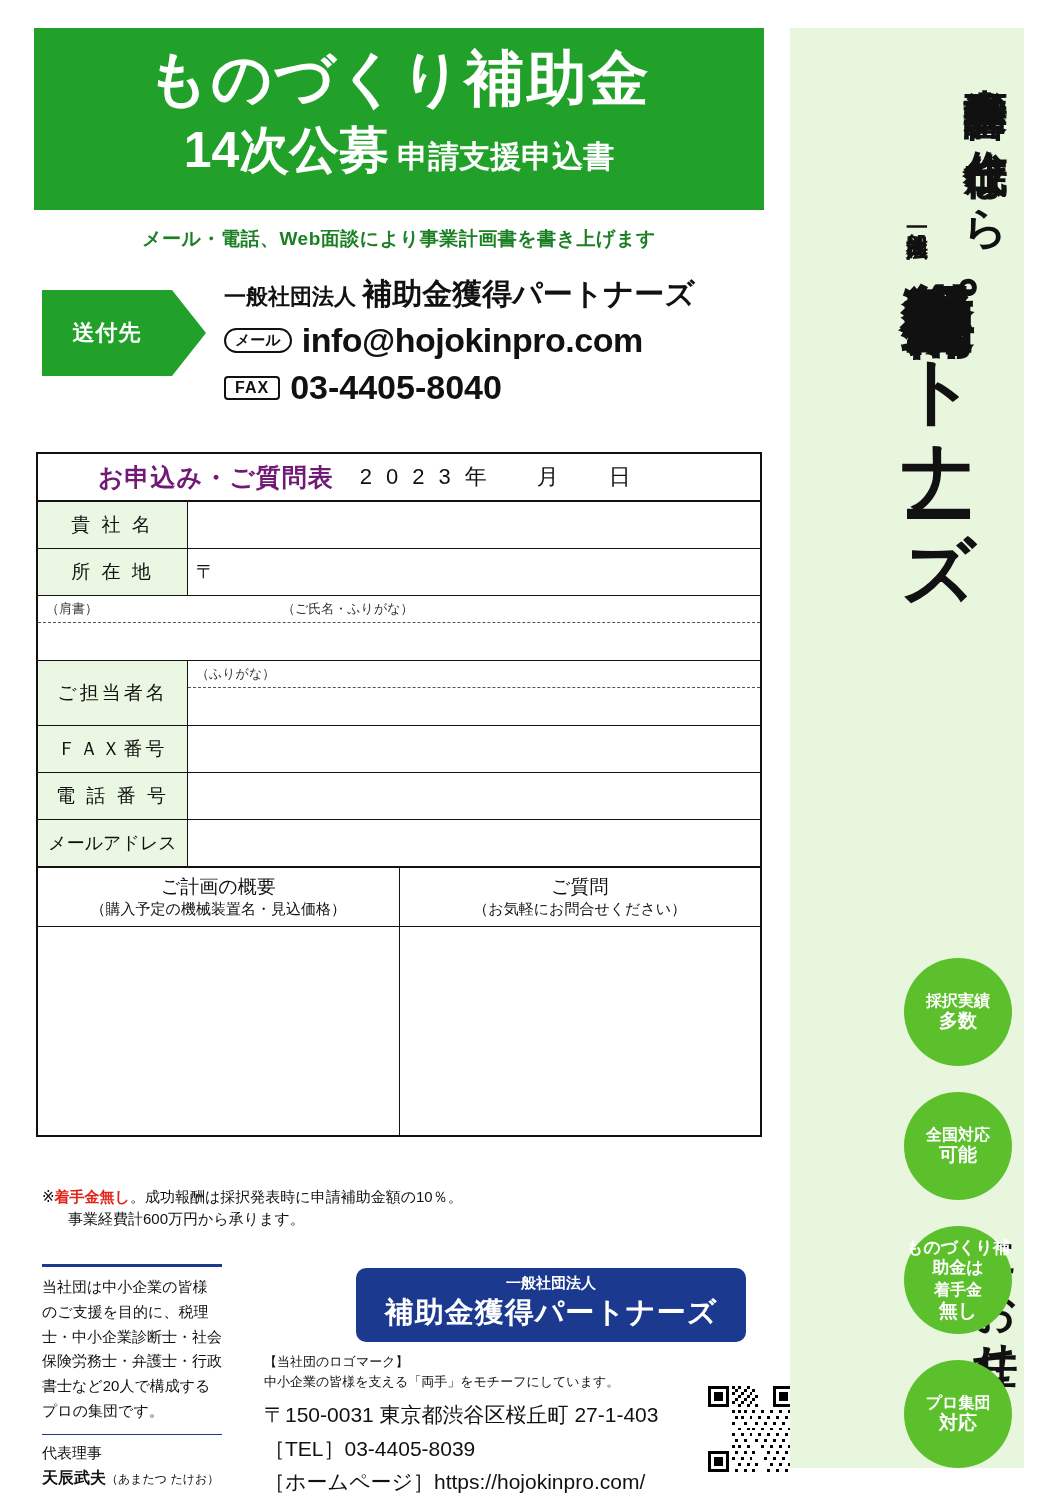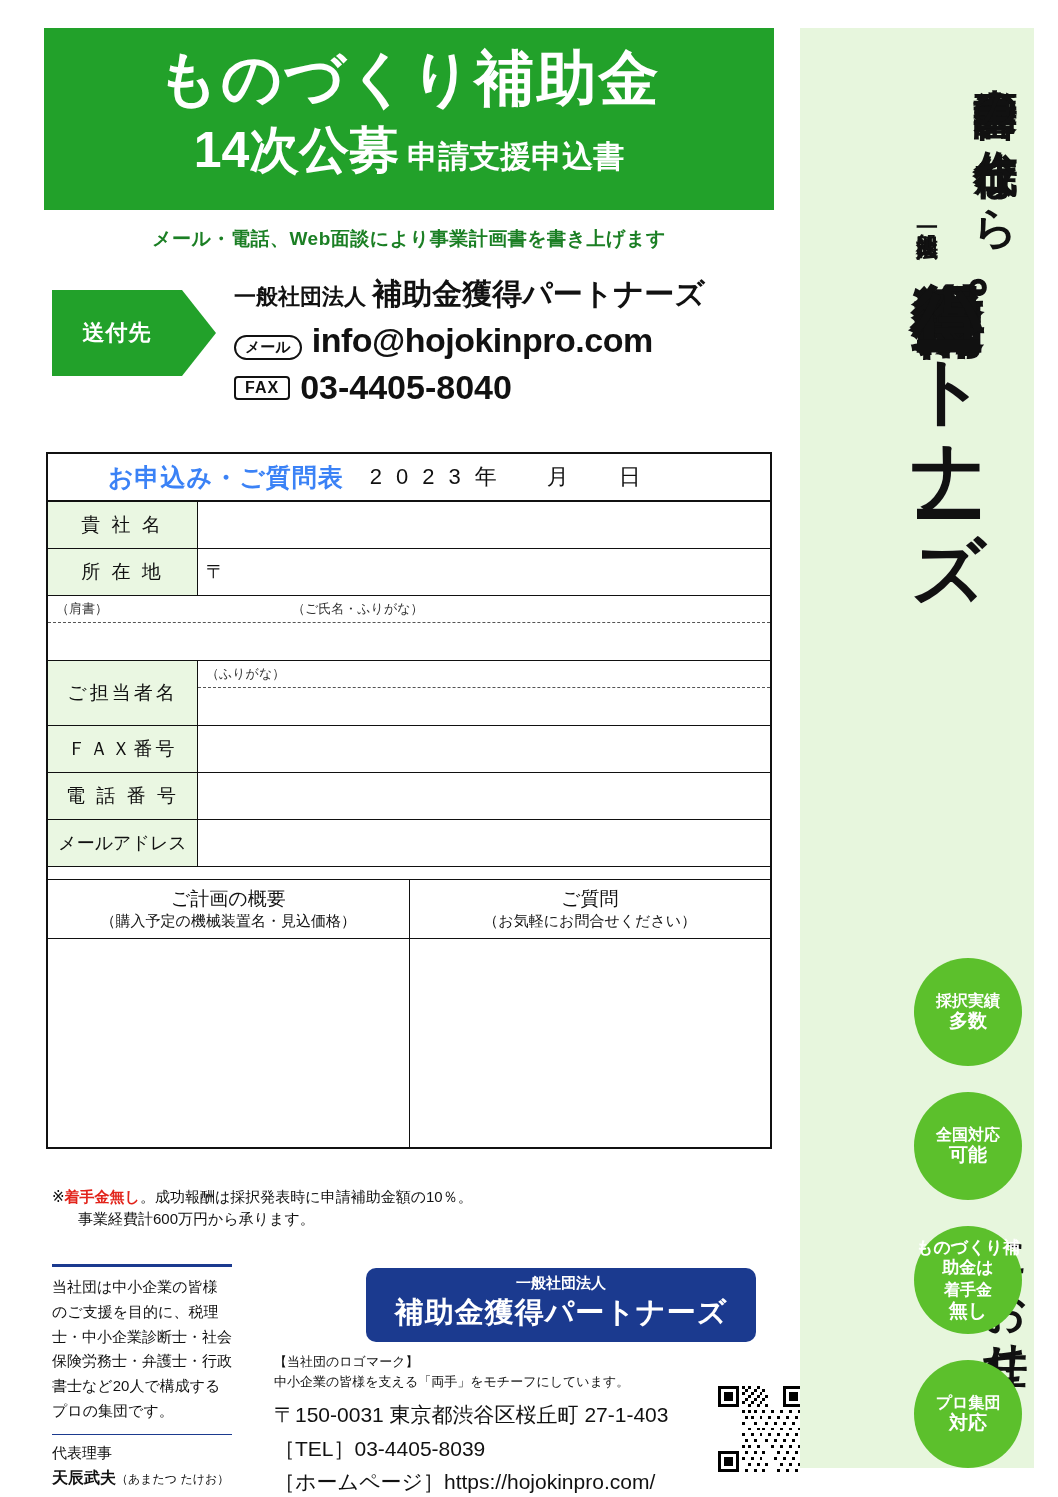--- a/index.html
+++ b/index.html
@@ -4,21 +4,21 @@
 <style>
   html,body{margin:0;padding:0;}
   body{
     width:1058px;height:1497px;
     background:#ffffff;
     font-family:"Liberation Sans","DejaVu Sans",sans-serif;
     position:relative;
     overflow:hidden;
     color:#111;
   }
-  .page{position:absolute;left:10px;top:0;width:948px;height:1497px;}
+  .page{position:absolute;left:0;top:0;width:948px;height:1497px;}
 
   
   .left{position:absolute;left:34px;top:28px;width:730px;height:1440px;}
 
   .title-banner{
     background:#22a12a;
     width:730px;height:182px;
     box-sizing:border-box;
     padding:10px 0 0 0;
     text-align:center;
@@ -49,21 +49,21 @@
     font-size:22px;font-weight:bold;letter-spacing:1px;
   }
   .sendto-arrow{
     position:absolute;left:138px;top:22px;width:0;height:0;
     border-top:43px solid transparent;border-bottom:43px solid transparent;
     border-left:34px solid #22a12a;
   }
   .sendto-body{position:absolute;left:190px;top:6px;width:540px;}
   .org-line{font-size:22px;font-weight:bold;color:#111;}
   .org-line .big{font-size:30px;}
-  .mail-line{display:flex;align-items:flex-end;gap:10px;margin-top:6px;}
+  .mail-line{display:flex;align-items:center;gap:10px;margin-top:6px;}
   .pill{
     border:2px solid #111;border-radius:14px;
     padding:1px 9px;font-size:15px;font-weight:bold;
     white-space:nowrap;
   }
   .pill-sq{
     border:2px solid #111;border-radius:4px;
     padding:1px 9px;font-size:16px;font-weight:bold;
     white-space:nowrap;letter-spacing:1px;
   }
@@ -75,21 +75,21 @@
   .form{
     position:absolute;left:2px;top:424px;width:726px;
     border:2px solid #111;
     box-sizing:border-box;
   }
   .form-head{
     height:46px;border-bottom:2px solid #111;
     display:flex;align-items:center;
     padding-left:60px;gap:26px;
   }
-  .form-head .ttl{font-size:25px;font-weight:bold;color:#3b82f6;letter-spacing:1px;}
+  .form-head .ttl{font-size:25px;font-weight:bold;color:#701a75;letter-spacing:1px;}
   .form-head .date{font-size:22px;letter-spacing:14px;color:#111;}
 
   .row{display:flex;border-bottom:1px solid #111;}
   .row:last-child{border-bottom:none;}
   .lab{
     width:150px;min-width:150px;
     background:#eaf7e2;
     border-right:1px solid #111;
     display:flex;align-items:center;justify-content:center;
     font-size:19px;letter-spacing:3px;
@@ -99,21 +99,21 @@
   .h46{height:46px;}
   .h64{height:64px;}
   .val .mark{position:absolute;left:8px;top:10px;font-size:19px;}
   .subnote{position:absolute;font-size:13px;color:#333;}
   .dashed{
     position:absolute;left:0;right:0;top:26px;
     border-top:1px dashed #555;
   }
 
   
-  .twocol{display:flex;border-top:1px solid #111;margin-top:12px;}
+  .twocol{display:flex;border-top:1px solid #111;}
   .col{flex:1;box-sizing:border-box;}
   .col.left-col{border-right:1px solid #111;}
   .colhead{
     text-align:center;padding:6px 0 7px 0;
     border-bottom:1px solid #111;
   }
   .colhead .l1{font-size:19px;}
   .colhead .l2{font-size:15px;}
   .colbody{height:208px;}
 

